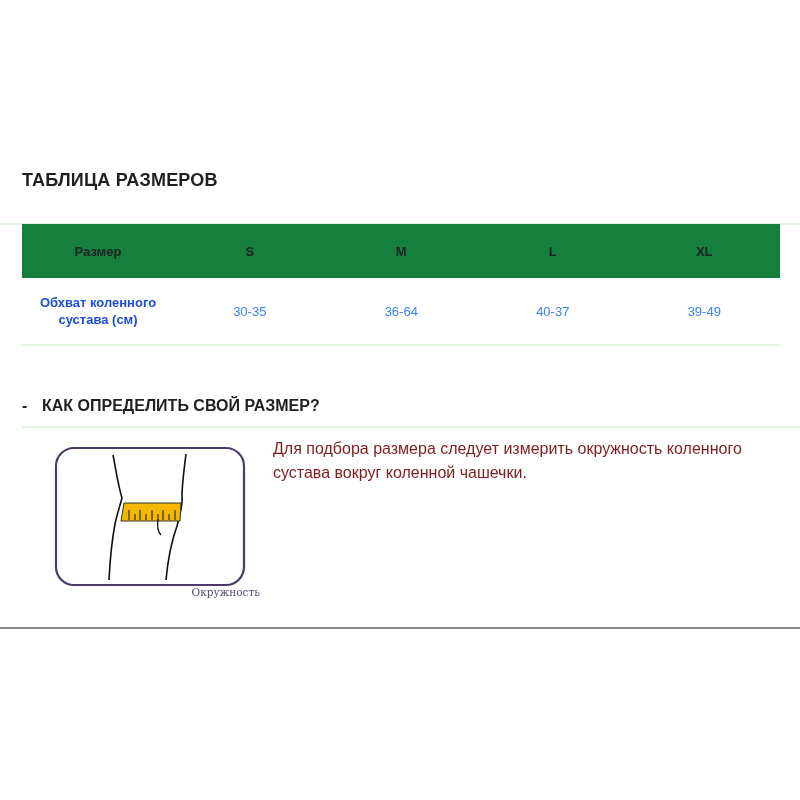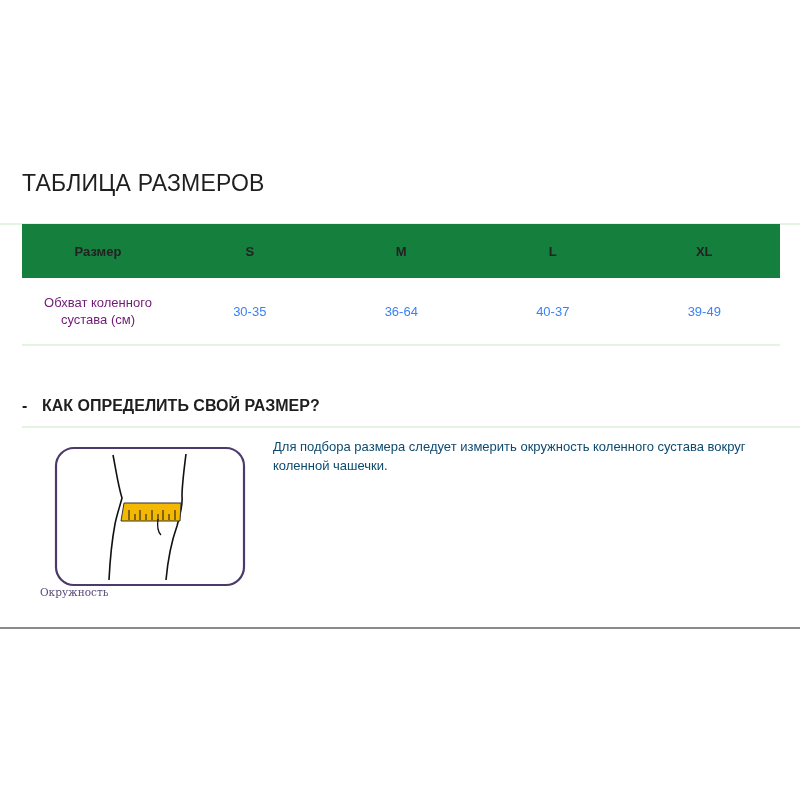--- a/index.html
+++ b/index.html
@@ -3,59 +3,59 @@
   <meta charset="utf-8">
   <style>
     * { box-sizing: border-box; margin: 0; padding: 0; }
     html, body {
       width: 800px; height: 800px; background: #ffffff;
       font-family: "Liberation Sans", "DejaVu Sans", sans-serif;
       color: #222222; overflow: hidden; position: relative;
     }
     .page-title {
       position: absolute; left: 22px; top: 170px;
-      font-size: 23px; font-weight: normal; color: #1f1f1f; letter-spacing: 0.2px;
+      font-size: 18px; font-weight: bold; color: #1f1f1f; letter-spacing: 0.2px;
     }
     .title-line {
       position: absolute; left: 0; top: 223px; width: 800px; height: 2px;
       background: #e3f5e0;
     }
     .size-table {
       position: absolute; left: 22px; top: 224px; width: 758px;
       border-collapse: collapse; table-layout: fixed;
     }
     .size-table th {
       background: #15803d; height: 54px; font-size: 13px; font-weight: bold;
       color: #222; text-align: center; vertical-align: middle;
     }
     .size-table td {
       height: 67px; font-size: 13px; color: #3b82f6; text-align: center; vertical-align: middle;
       border-bottom: 2px solid #e3f5e0; line-height: 17px;
     }
-    .size-table td.row-label { font-weight: normal; color: #701a75; }
+    .size-table td.row-label { font-weight: bold; color: #1d4ed8; }
     .col-label { width: 152px; }
     .how-heading {
       position: absolute; left: 22px; top: 397px; font-size: 16px; font-weight: bold;
       color: #1f1f1f; display: flex; align-items: center;
     }
     .how-heading .dash { width: 20px; display: inline-block; }
     .how-line {
       position: absolute; left: 22px; top: 426px; width: 778px; height: 2px; background: #e3f5e0;
     }
     .illustration {
       position: absolute; left: 40px; top: 440px; width: 220px; height: 180px;
     }
     .illus-caption {
-      position: absolute; left: 40px; top: 586px; width: 220px; text-align: left;
+      position: absolute; left: 40px; top: 586px; width: 220px; text-align: right;
       font-family: "DejaVu Serif", "Liberation Serif", serif; font-size: 10.5px;
       color: #5a4a7a; line-height: 13px;
     }
     .instructions {
       position: absolute; left: 273px; top: 437px; width: 490px;
-      font-size: 13px; line-height: 19px; color: #0c4a6e;
+      font-size: 16px; line-height: 24px; color: #7f1d1d;
     }
     .instructions p + p { margin-top: 13px; }
     .bottom-line {
       position: absolute; left: 0; top: 627px; width: 800px; height: 2px; background: #8a8a8a;
     }
   </style>
 </head>
 <body>
 
 <h1 class="page-title">ТАБЛИЦА РАЗМЕРОВ</h1>

